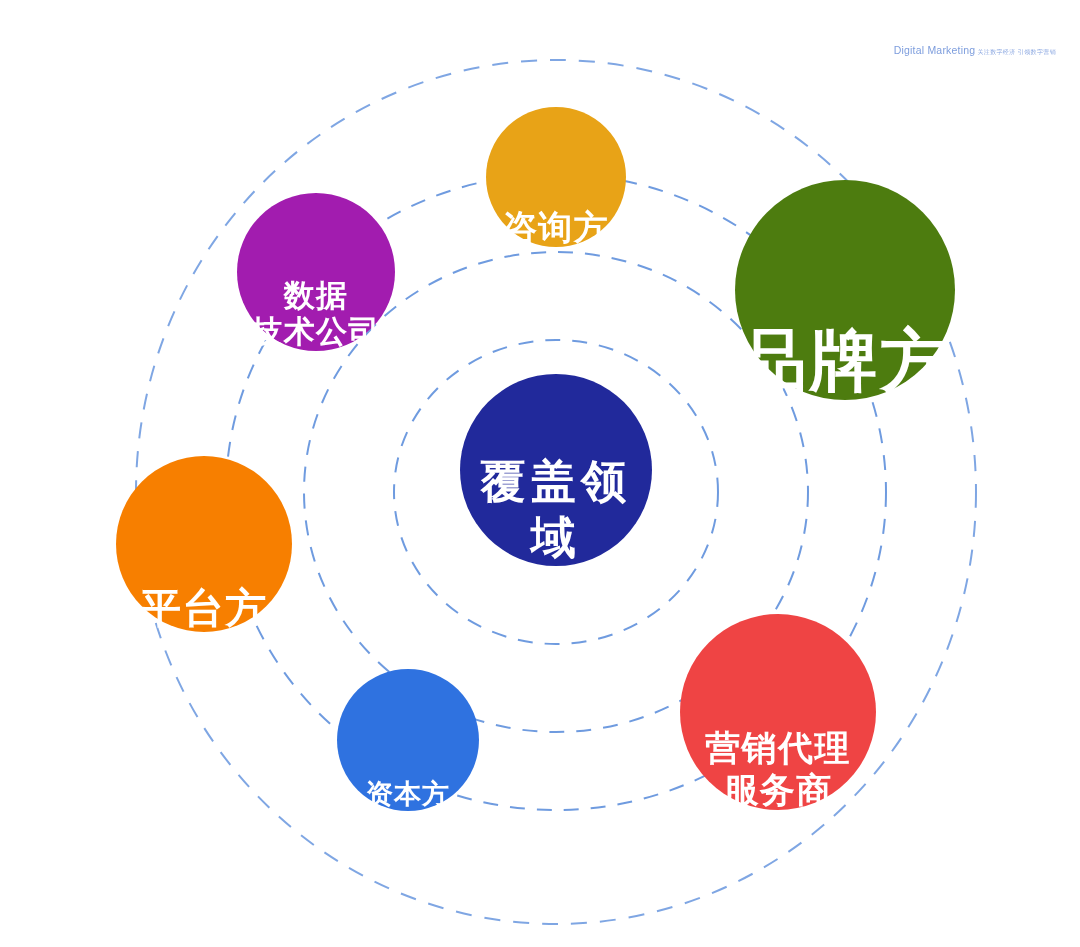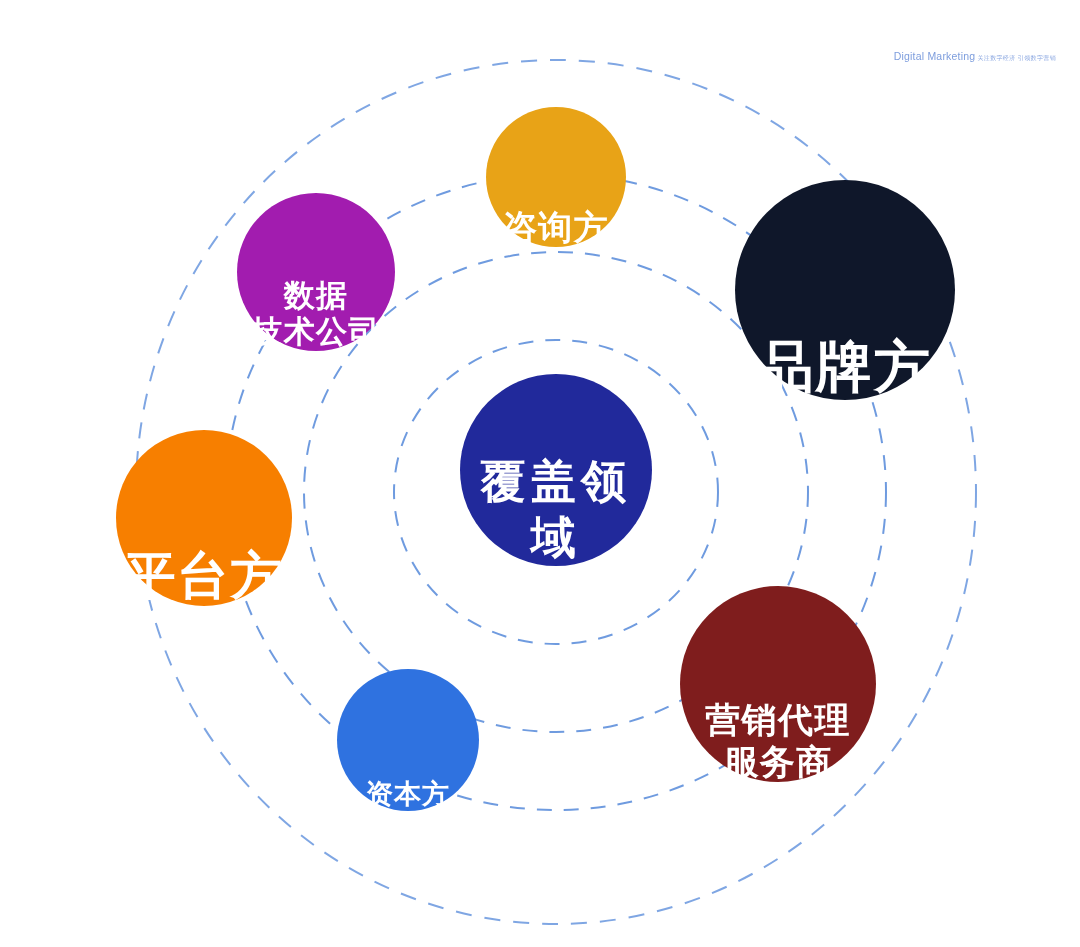--- a/index.html
+++ b/index.html
@@ -67,21 +67,20 @@
   }
   #logo-main {
     font-size: 33px;
     font-weight: 700;
     color: #4a79d4;
     letter-spacing: 0.04em;
     line-height: 1;
     font-family: "DejaVu Sans", "Liberation Sans", sans-serif;
   }
   #logo-sub {
-    margin-top: 6px;
     display: flex;
     justify-content: flex-end;
     align-items: baseline;
     gap: 2px;
     color: #7d9ddd;
   }
   #logo-sub-en {
     font-size: 10.5px;
     letter-spacing: 0.02em;
     font-weight: 400;
@@ -103,23 +102,23 @@
       <ellipse cx="556" cy="492" rx="162" ry="152" fill="none" stroke="#5b8ddb" stroke-width="2" stroke-dasharray="15 12" stroke-linecap="butt" opacity="0.88"></ellipse>
       <ellipse cx="556" cy="492" rx="252" ry="240" fill="none" stroke="#5b8ddb" stroke-width="2" stroke-dasharray="15 12" stroke-linecap="butt" opacity="0.88"></ellipse>
       <ellipse cx="556" cy="492" rx="330" ry="318" fill="none" stroke="#5b8ddb" stroke-width="2" stroke-dasharray="15 12" stroke-linecap="butt" opacity="0.88"></ellipse>
       <ellipse cx="556" cy="492" rx="420" ry="432" fill="none" stroke="#5b8ddb" stroke-width="2" stroke-dasharray="16 13" stroke-linecap="butt" opacity="0.78"></ellipse>
     </svg>
 
   <div id="bubbles-layer">
       <div class="bubble" style="left: 486px; top: 107px; width: 140px; height: 140px; background: rgb(232, 163, 23); font-size: 34px;"><span class="bubble-label">咨询方</span></div>
       <div class="bubble" style="left: 237px; top: 193px; width: 158px; height: 158px; background: #a21caf; font-size: 31px;"><span class="bubble-label">数据
 技术公司</span></div>
-      <div class="bubble" style="left: 735px; top: 180px; width: 220px; height: 220px; background: #0f172a; font-size: 56px;"><span class="bubble-label">品牌方</span></div>
-      <div class="bubble" style="left: 116px; top: 430px; width: 176px; height: 176px; background: rgb(247, 127, 0); font-size: 51px;"><span class="bubble-label">平台方</span></div>
-      <div class="bubble" style="left: 680px; top: 586px; width: 196px; height: 196px; background: #7f1d1d; font-size: 35px;"><span class="bubble-label">营销代理
+      <div class="bubble" style="left: 735px; top: 180px; width: 220px; height: 220px; background: #4d7c0f; font-size: 68px;"><span class="bubble-label">品牌方</span></div>
+      <div class="bubble" style="left: 116px; top: 456px; width: 176px; height: 176px; background: rgb(247, 127, 0); font-size: 41px;"><span class="bubble-label">平台方</span></div>
+      <div class="bubble" style="left: 680px; top: 614px; width: 196px; height: 196px; background: #ef4444; font-size: 35px;"><span class="bubble-label">营销代理
 服务商</span></div>
       <div class="bubble" style="left: 337px; top: 669px; width: 142px; height: 142px; background: rgb(47, 114, 224); font-size: 27px;"><span class="bubble-label">资本方</span></div>
       <div class="bubble" style="left: 460px; top: 374px; width: 192px; height: 192px; background: rgb(33, 41, 155); font-size: 45px; letter-spacing: 0.12em; line-height: 1.24;"><span class="bubble-label">覆盖领域</span></div>
     </div>
 
   <div id="logo">
     <div id="logo-sub">
       <span id="logo-sub-en">Digital Marketing</span>
       <span id="logo-sub-cn">关注数字经济 引领数字营销</span>
     </div>

